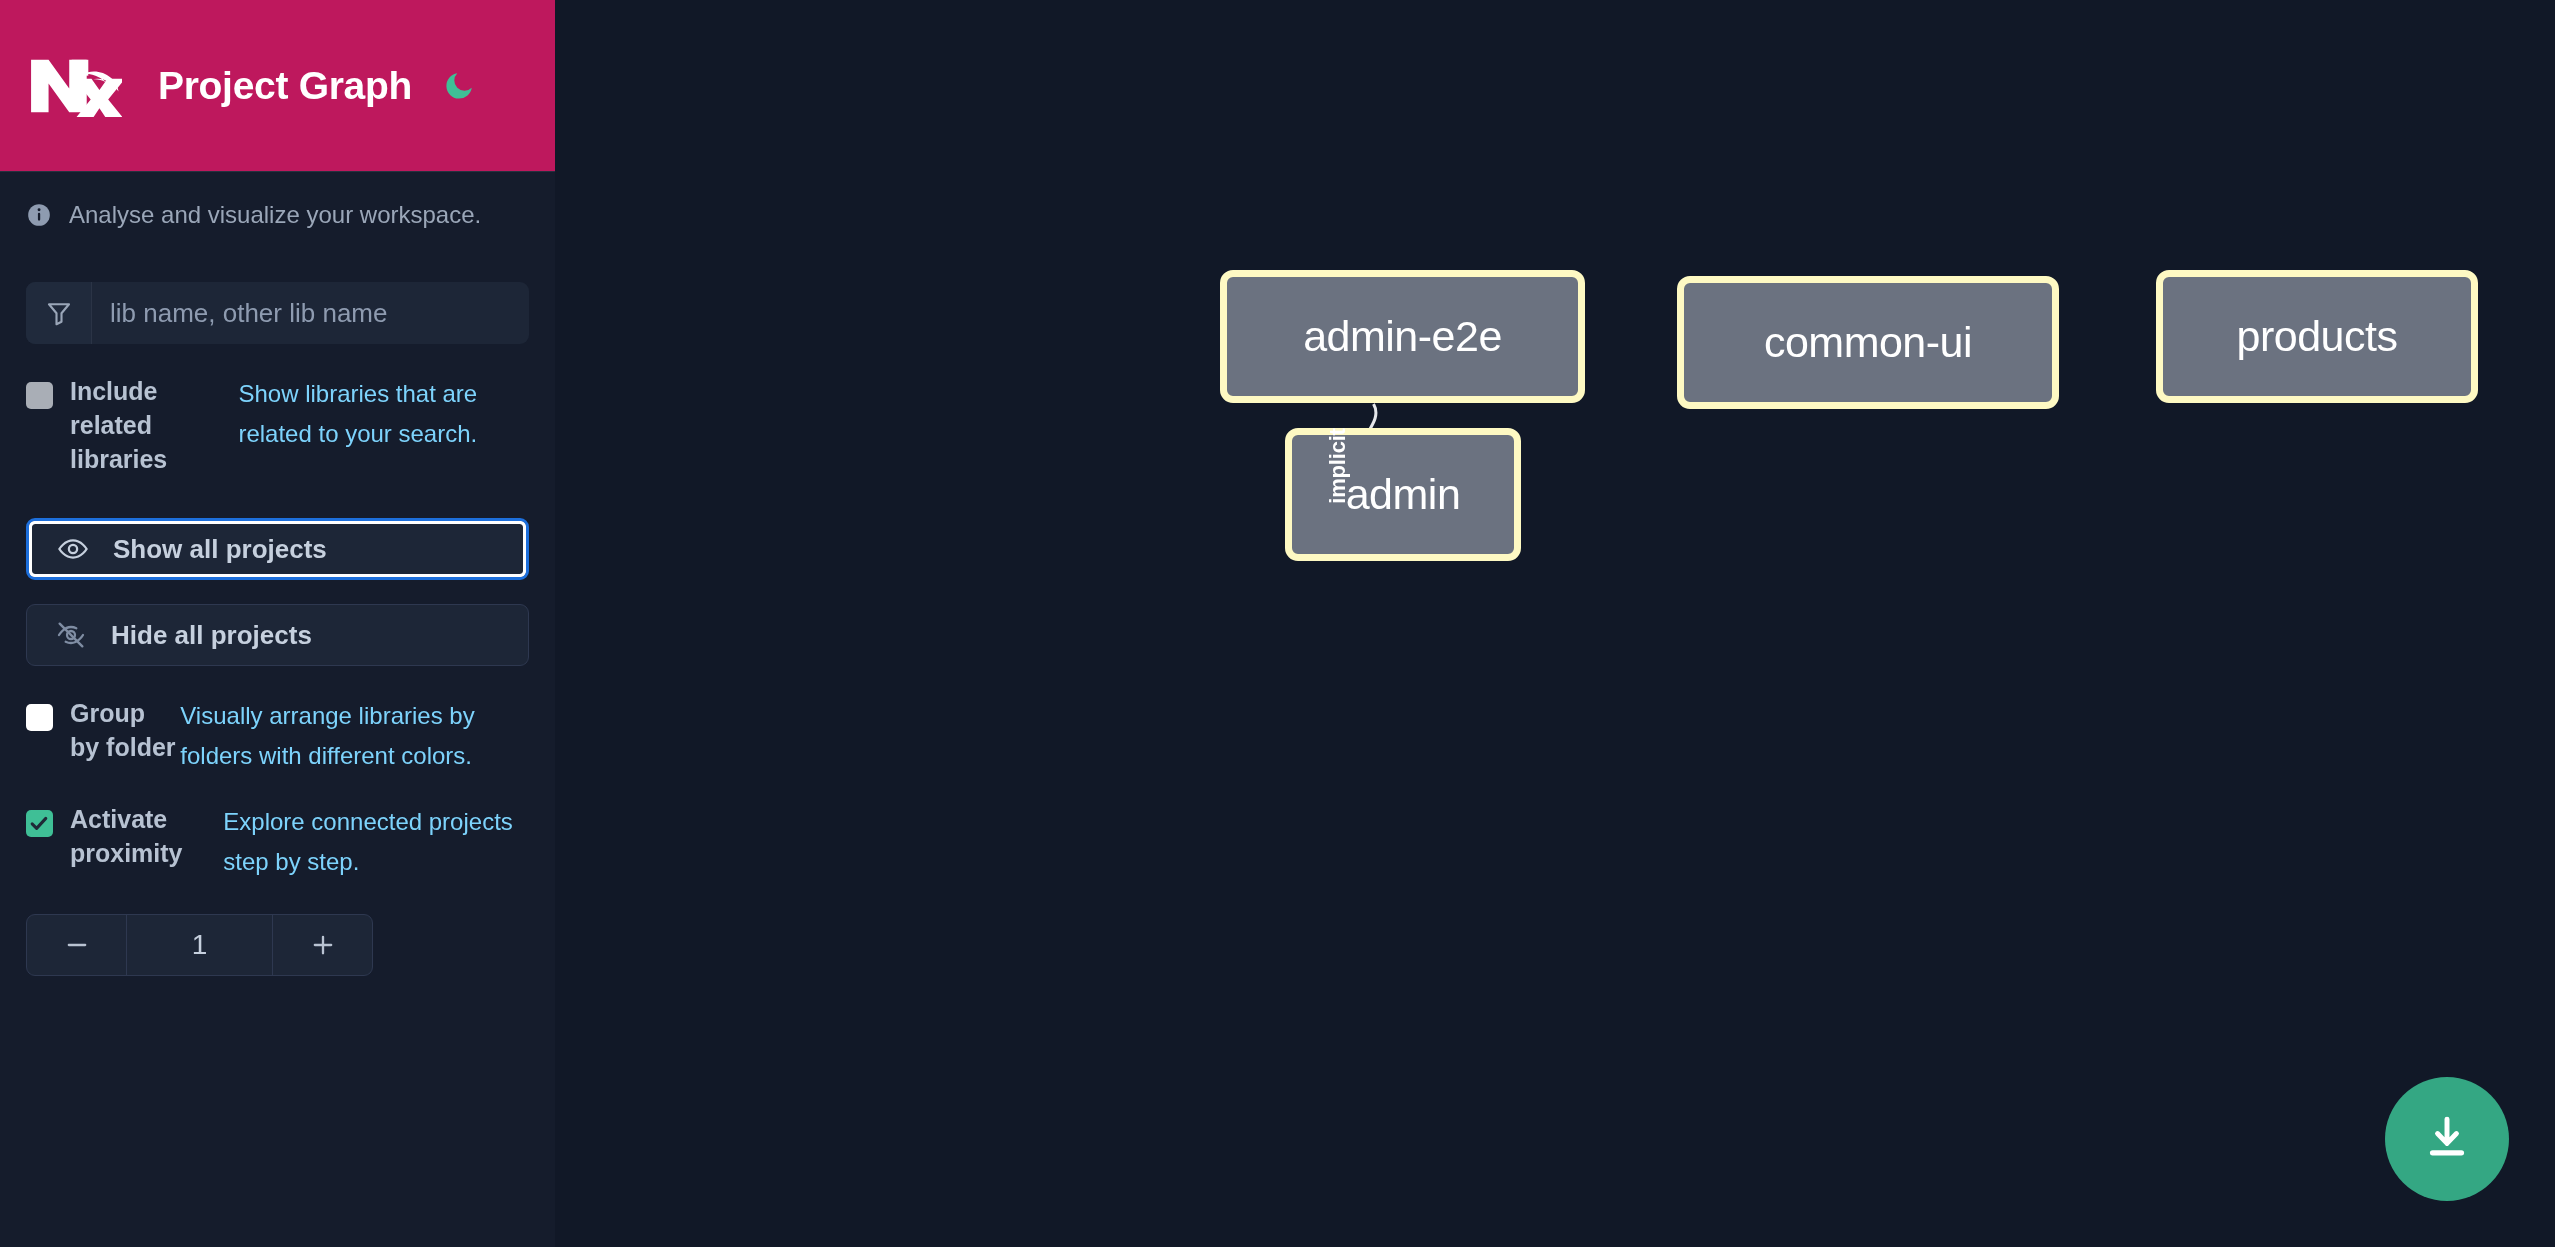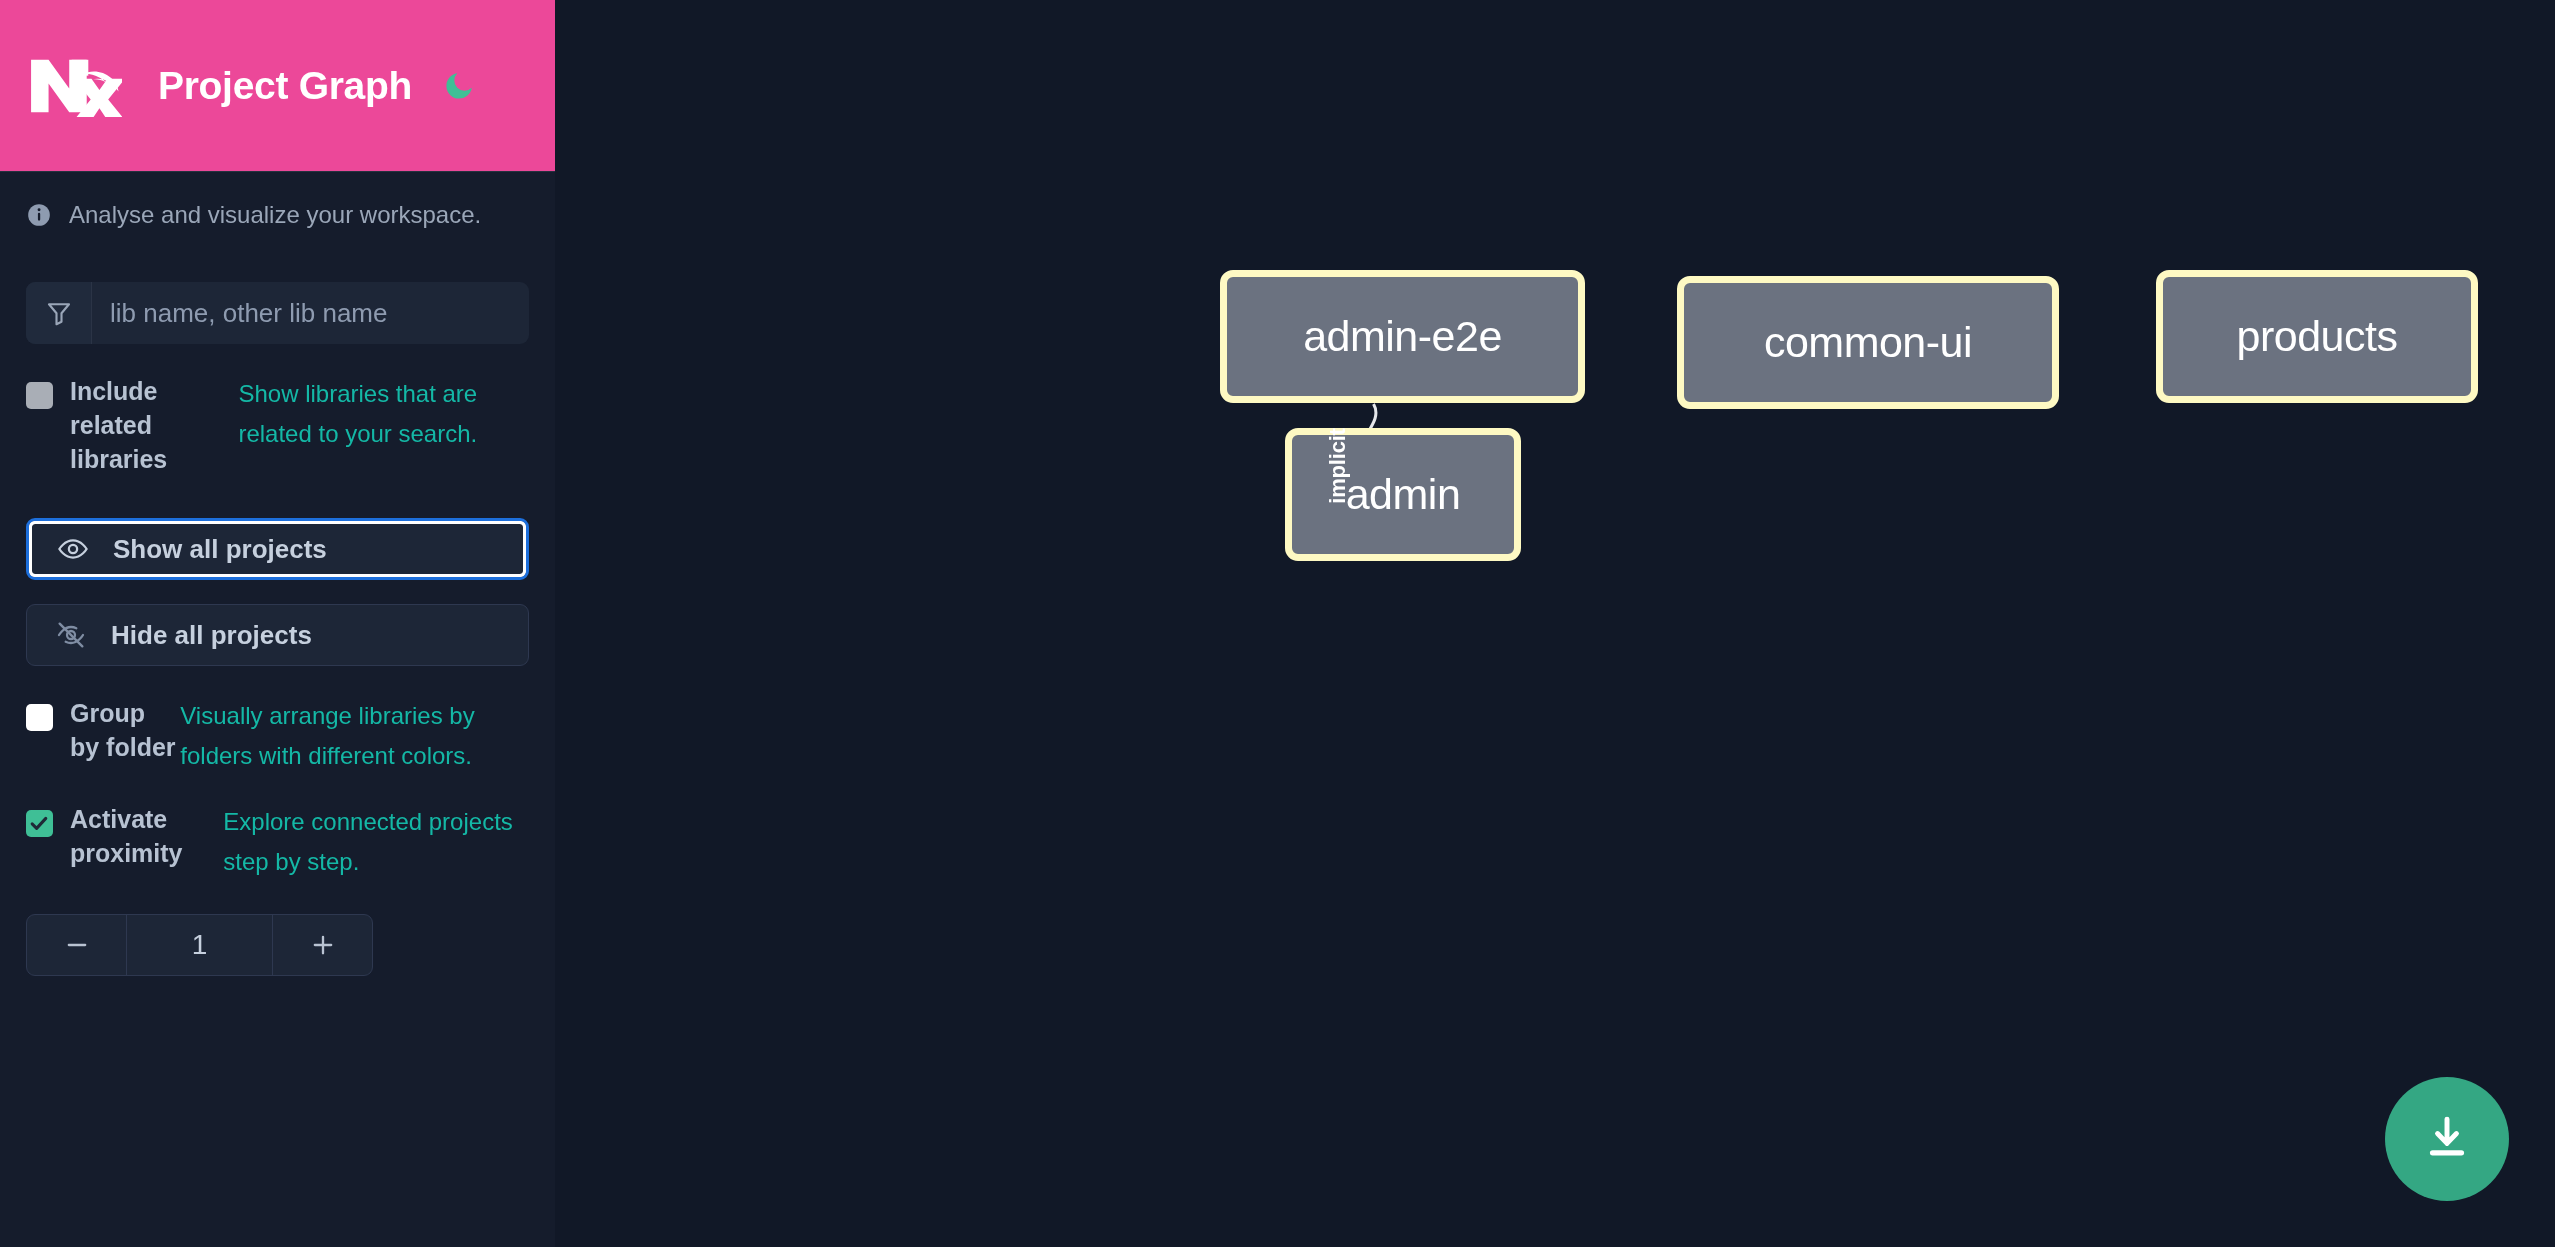--- a/index.html
+++ b/index.html
@@ -32,21 +32,21 @@
     height: 1247px;
     position: relative;
   }
 
   .sb-header {
     height: 172px;
     display: flex;
     align-items: center;
     padding-left: 26px;
     border-bottom: 1px solid #27303f;
-    background: #ec4899;
+    background: #be185d;
   }
   .nx-logo {
     width: 96px; height: 62px;
     flex: 0 0 96px;
     display: block;
   }
   .app-title {
     margin-left: 36px;
     color: #ffffff;
     font-size: 39px;
@@ -125,21 +125,21 @@
   .cb.green  { background: #3fbf96; }
   .cb.green svg { position: absolute; left: 3px; top: 3px; }
   .chk-text { display: flex; flex-direction: row; }
   .chk-label {
     color: #b7c2d2;
     font-size: 25px;
     font-weight: 700;
     line-height: 34px;
   }
   .chk-desc {
-    color: #14b8a6;
+    color: #7dd3fc;
     font-size: 24px;
     line-height: 40px;
     max-width: 450px;
   }
 
   
   .btn-block { padding: 0 26px; }
   .pbtn {
     width: 503px;
     height: 62px;

